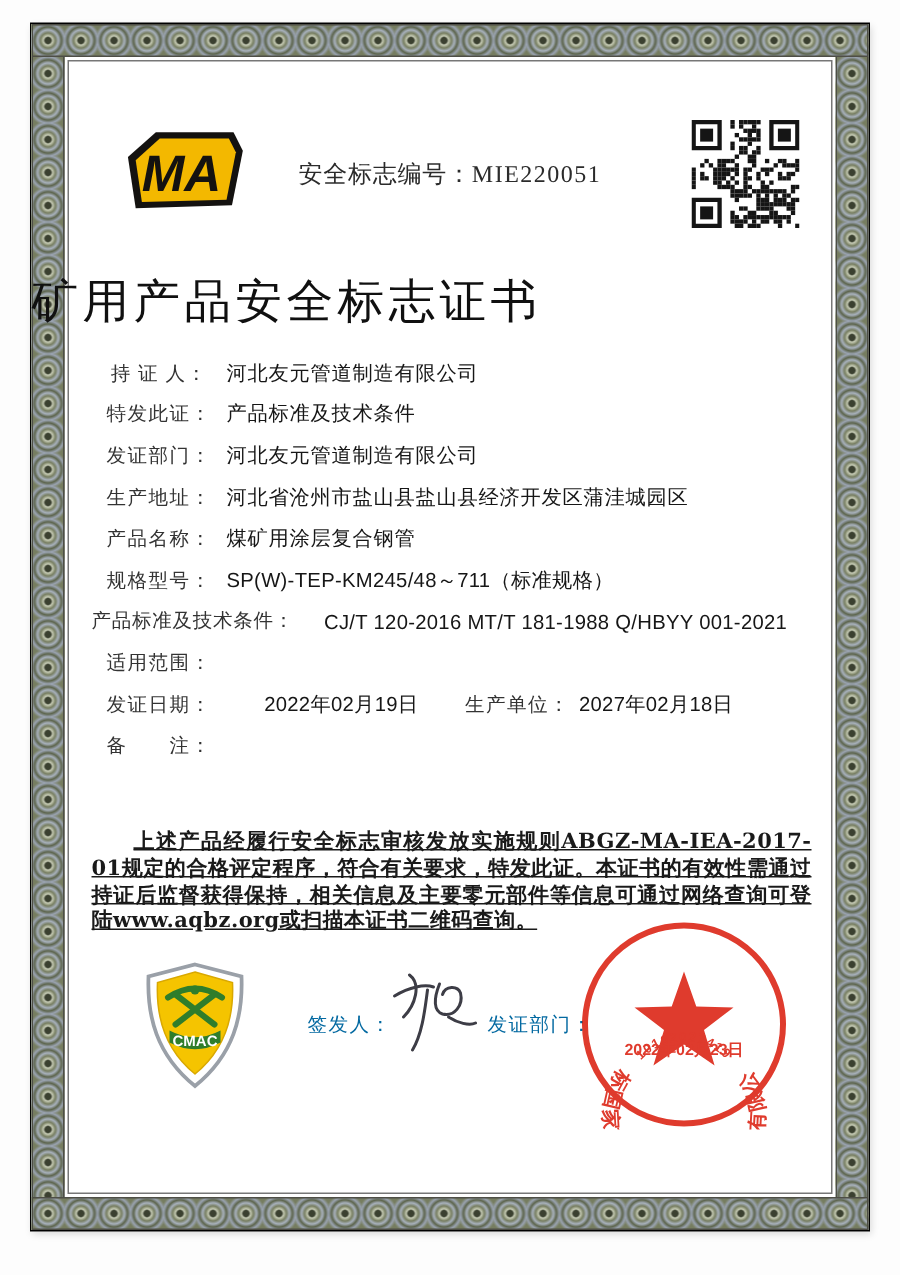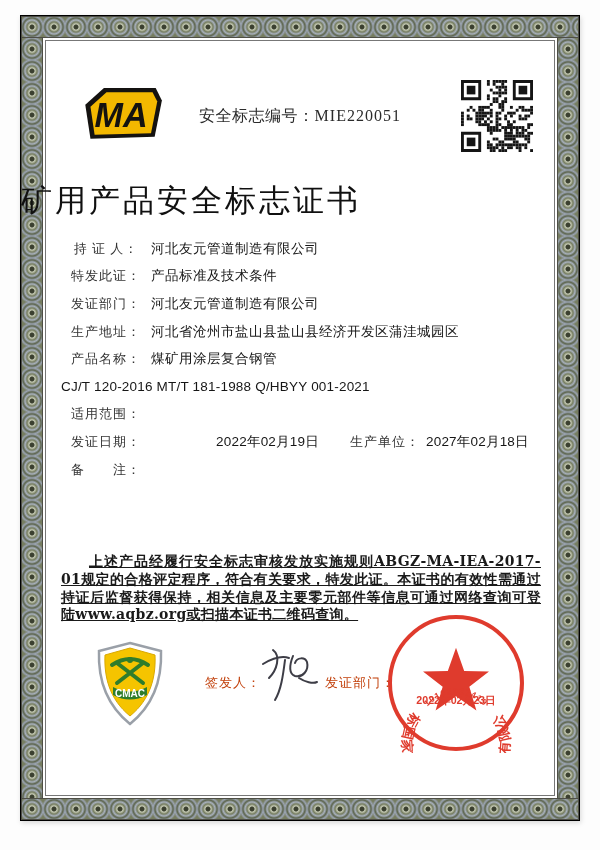--- a/index.html
+++ b/index.html
@@ -39,29 +39,29 @@
          font-family:"Liberation Serif","DejaVu Serif",serif;}
 
   .fields{position:absolute;left:40px;right:30px;top:219px;text-align:center;}
   .row{display:flex;align-items:center;height:27.6px;white-space:nowrap;}
   .lbl{flex:none;width:90px;font-size:13px;color:#333;letter-spacing:1px;}
   .lbl.wide{width:auto;margin-right:20px;letter-spacing:.5px;}
   .lbl.lbl2{width:82px;margin-left:0;}
   .val{font-size:13.5px;font-weight:normal;color:#161616;letter-spacing:.5px;
        font-family:"DejaVu Serif","Liberation Serif",serif;}
   .val.mono{font-family:"Liberation Sans","DejaVu Sans",sans-serif;letter-spacing:.2px;}
-  .val.date1{width:153px;margin-left:40px;}
+  .val.date1{width:153px;}
 
   .statement{position:absolute;left:40px;right:38px;top:537px;
              font-size:14px;font-weight:bold;color:#1a1a1a;line-height:17.8px;
              text-align:justify;text-indent:2em;letter-spacing:.3px;
              font-family:"DejaVu Serif","Liberation Serif",serif;text-decoration:underline;}
 
   .cmac{position:absolute;left:72px;top:625px;width:74px;height:86px;}
-  .signer-label,.dept-label{position:absolute;font-size:13px;color:#c2410c;letter-spacing:1px;}
+  .signer-label,.dept-label{position:absolute;font-size:13px;color:#0369a1;letter-spacing:1px;}
   .signer-label{left:184px;top:658px;}
   .dept-label{left:304px;top:658px;}
   .signature{position:absolute;left:236px;top:628px;width:64px;height:62px;}
   .stamp{position:absolute;left:365px;top:597px;width:140px;height:140px;
          opacity:.92;mix-blend-mode:multiply;}
 </style>
 </head>
 <body>
 
 <div class="paper">
@@ -308,20 +308,25 @@
     </div>
     <div class="row">
       <span class="lbl">生产地址：</span>
       <span class="val">河北省沧州市盐山县盐山县经济开发区蒲洼城园区</span>
     </div>
     <div class="row">
       <span class="lbl">产品名称：</span>
       <span class="val">煤矿用涂层复合钢管</span>
     </div>
     <div class="row">
+      <span class="lbl">规格型号：</span>
+      <span class="val mono">SP(W)-TEP-KM245/48～711（标准规格）</span>
+    </div>
+    <div class="row">
+      <span class="lbl wide">产品标准及技术条件：</span>
       <span class="val mono">CJ/T 120-2016 MT/T 181-1988 Q/HBYY 001-2021</span>
     </div>
     <div class="row">
       <span class="lbl">适用范围：</span>
     </div>
     <div class="row">
       <span class="lbl">发证日期：</span>
       <span class="val mono date1">2022年02月19日</span>
       <span class="lbl lbl2">生产单位：</span>
       <span class="val mono">2027年02月18日</span>

